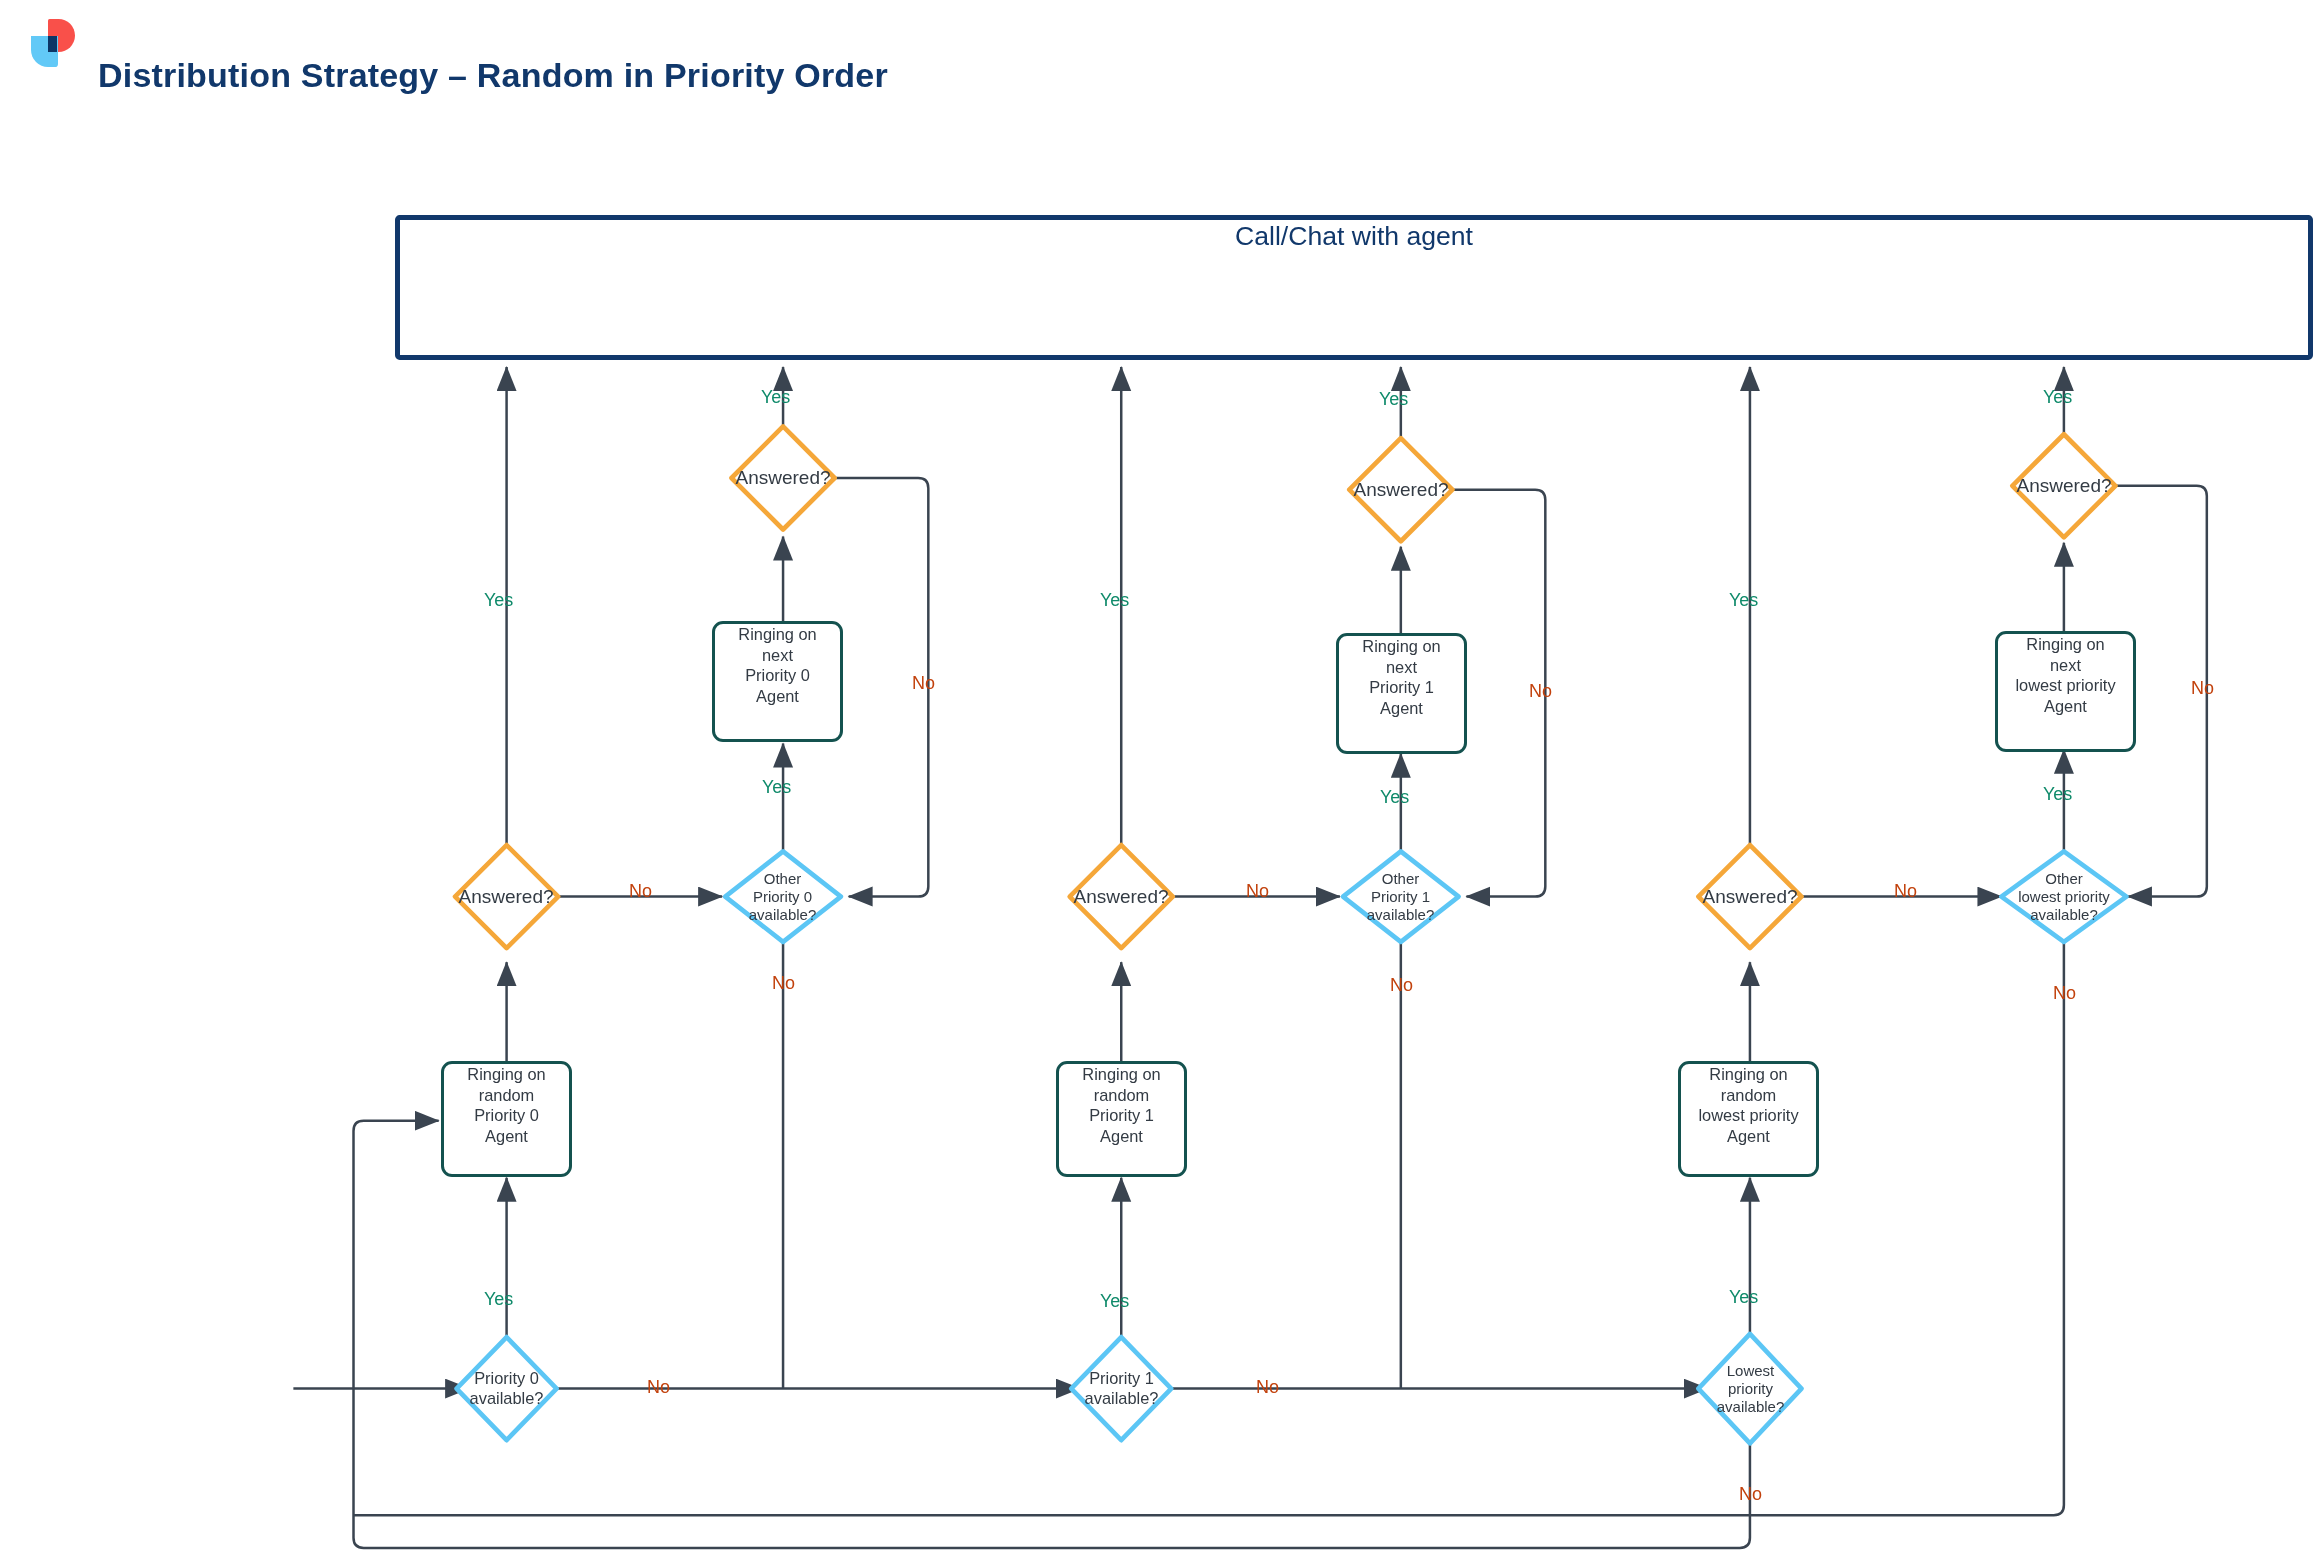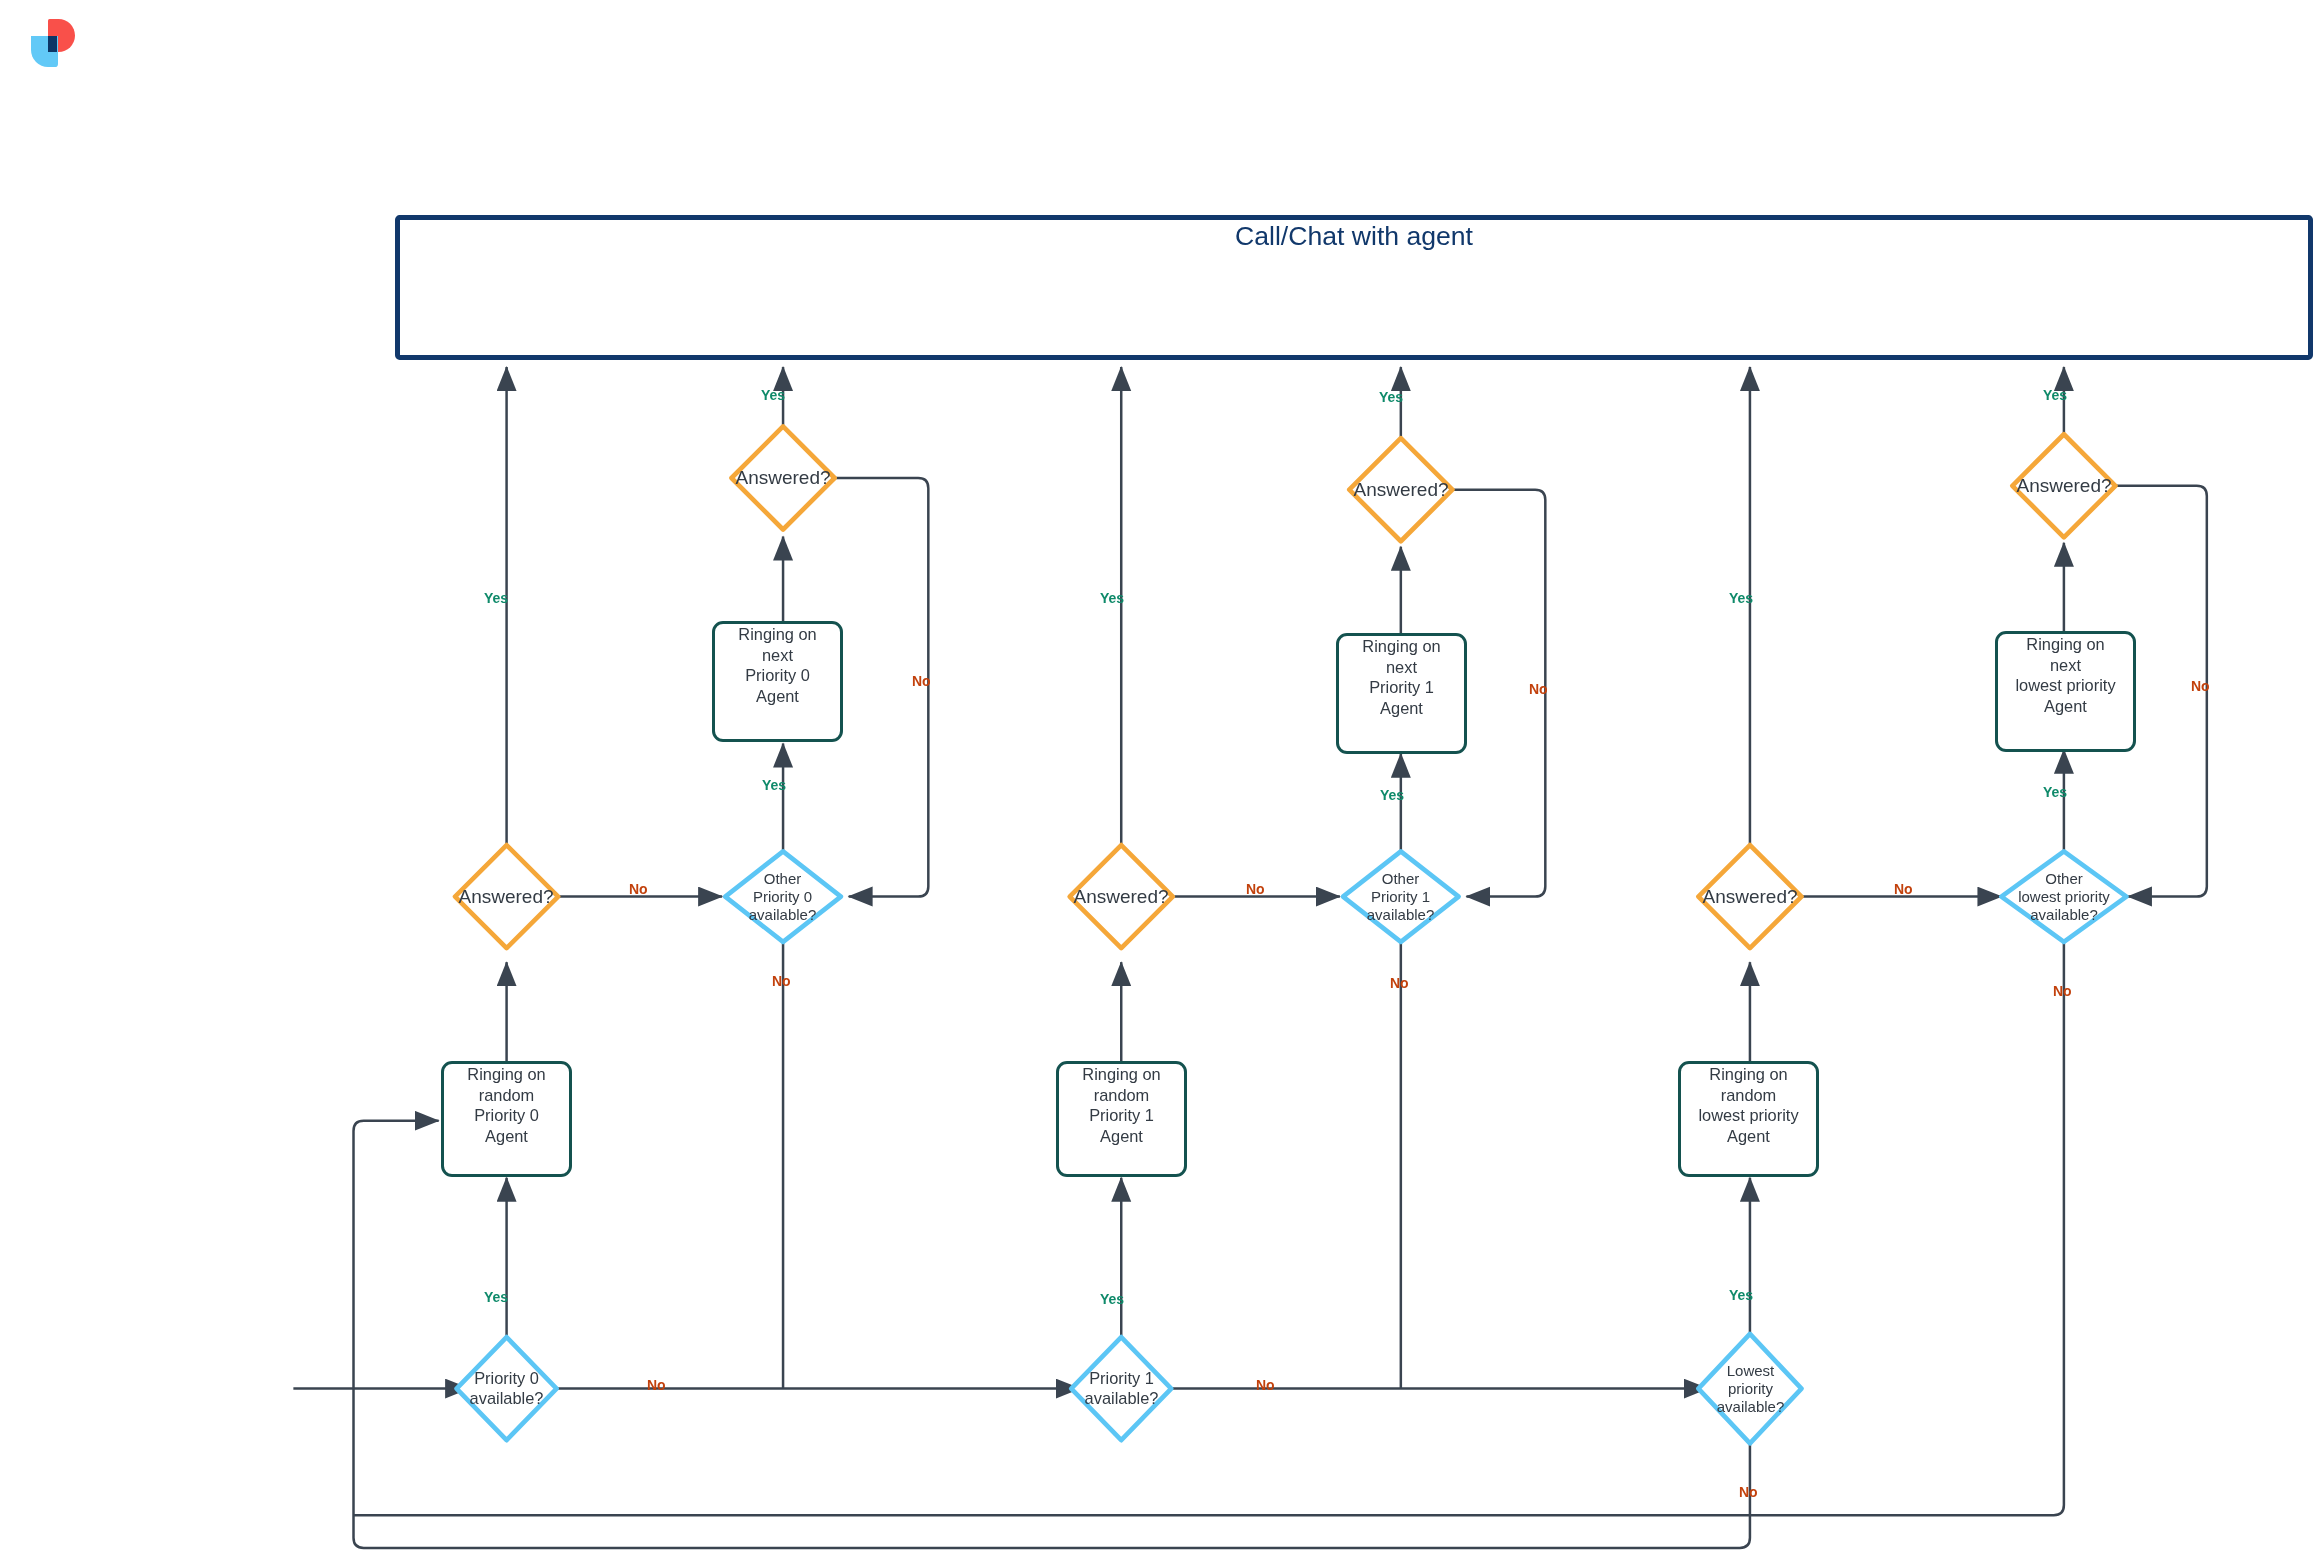--- a/index.html
+++ b/index.html
@@ -25,35 +25,36 @@
         text-align:center;background:#fff;}
   .node span{display:block;line-height:1.25;}
 
   .callbox{border:5.5px solid #11386b;border-radius:4.7px;color:#11386b;font-size:26.6px;}
   .startbox{border:5.5px solid #0e3a6b;border-radius:7.8px;color:#11386b;font-size:26.6px;}
   .procbox{border:3.9px solid #14524f;border-radius:11px;color:#333b44;font-size:16.4px;}
 
   .diamond{position:absolute;display:flex;align-items:center;justify-content:center;text-align:center;}
   .diamond .dlabel{position:relative;z-index:3;color:#333b44;line-height:1.2;}
 
-  .lbl{position:absolute;font-size:14px;font-weight:bold;white-space:nowrap;}
+  .lbl{position:absolute;font-size:18px;font-weight:normal;white-space:nowrap;}
   .lbl.yes{color:#0f8a6a;}
   .lbl.no{color:#c2410c;}
 </style>
 </head>
 <body>
 
 <div id="root">
 
   <div class="hdr">
     <div class="logo">
       <div class="red"></div>
       <div class="blue"></div>
       <div class="navy"></div>
     </div>
+    <div class="title">Distribution Strategy – Random in Priority Order</div>
   </div>
 
   <svg id="canvas" viewBox="0 0 2968 2000" xmlns="http://www.w3.org/2000/svg">
     <defs>
       <marker id="ah" markerWidth="12" markerHeight="12" refX="9.6" refY="4" orient="auto" markerUnits="strokeWidth">
         <path d="M0,0 L10,4 L0,8 z" fill="#3a4450"></path>
       </marker>
       <marker id="ahs" markerWidth="12" markerHeight="12" refX="9.6" refY="4" orient="auto" markerUnits="strokeWidth">
         <path d="M0,0 L10,4 L0,8 z" fill="#3a4450"></path>
       </marker>

